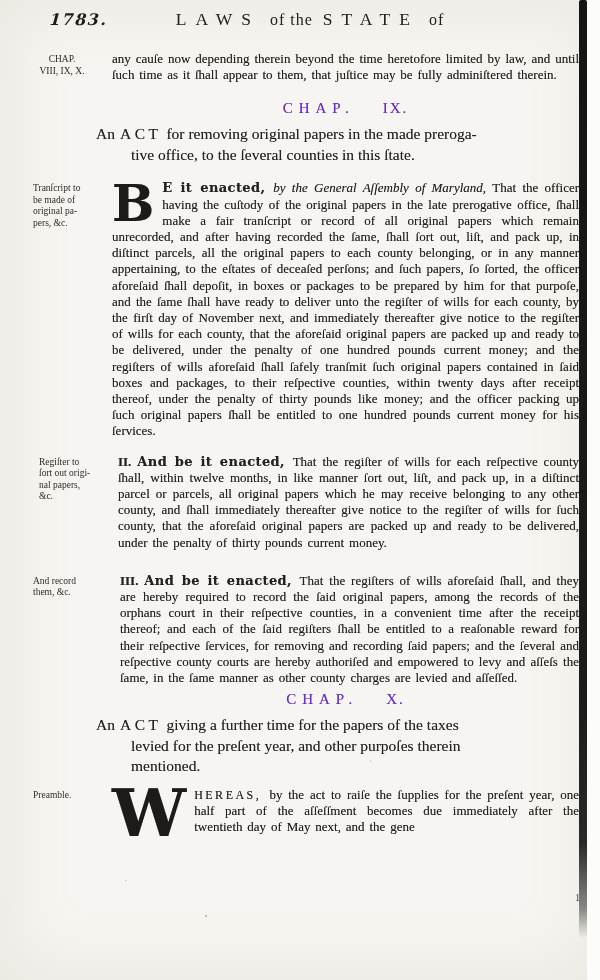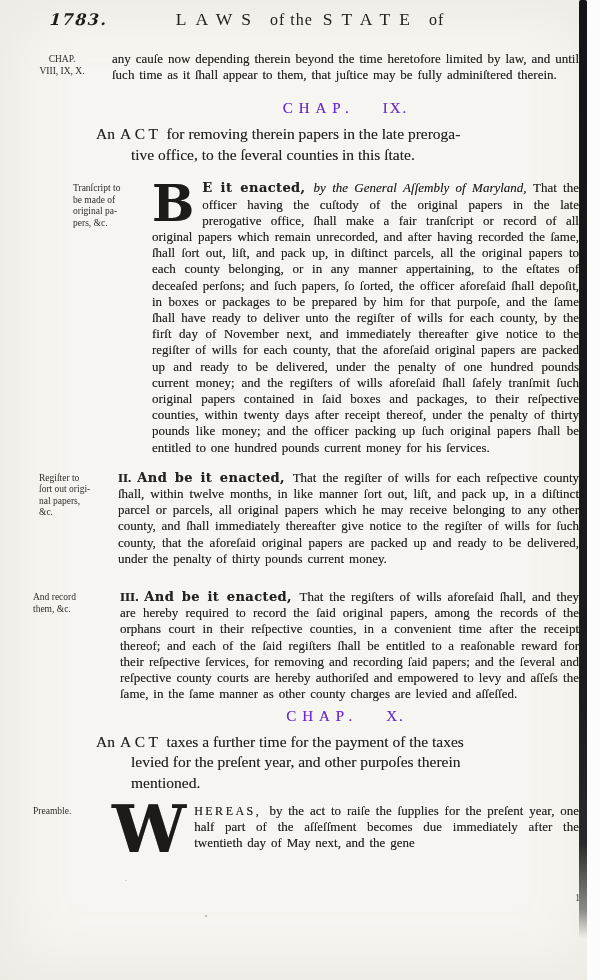--- a/index.html
+++ b/index.html
@@ -84,21 +84,21 @@
   .act-title {
     font-size:15.5px; line-height:20.5px;
     margin-left:-16px; margin-top:7px;
     color:#23211e; text-shadow:0 0 0.4px rgba(20,18,16,0.4);
   }
   .act-line { display:block; }
   .act-line.cont { padding-left:35px; }
   .act-word { letter-spacing:3.5px; margin:0 5px; }
 
   .mt12 { margin-top:12px; }
-  .mt15 { margin-top:15px;padding-left:40px; }
+  .mt15 { margin-top:15px; }
   .mt14 { margin-top:14px;padding-left:6px; }
   .mt22 { margin-top:22px;gap:8px; }
   .mt10 { margin-top:10px; }
 
   .signature-mark {
     position:absolute; top:893px; right:20px;
     font-size:9.5px; color:#3a3835;
   }
   .speck { position:absolute; background:#6f6b64; border-radius:50%; opacity:0.5; }
   .s1 { width:2px; height:2px; left:205px; top:915px; }
@@ -130,21 +130,21 @@
     </div>
   </div>
 
   <div class="row">
     <div class="mcell"></div>
     <div class="bcell">
       <div class="heading-chap mt-chap9">
         <span>CHAP.</span><span class="num">IX.</span>
       </div>
       <div class="act-title">
-        <span class="act-line"><span>An</span><span class="act-word">ACT</span><span>for removing therein papers in the late preroga-</span></span>
+        <span class="act-line"><span>An</span><span class="act-word">ACT</span><span>for removing original papers in the made preroga-</span></span>
         <span class="act-line cont">tive office, to the ſeveral counties in this ſtate.</span>
       </div>
     </div>
   </div>
 
   <div class="row mt15">
     <div class="mcell">Tranſcript to
 be made of
 original pa-
 pers, &amp;c.</div>
@@ -177,21 +177,21 @@
     </div>
   </div>
 
   <div class="row">
     <div class="mcell"></div>
     <div class="bcell">
       <div class="heading-chap mt-chap10">
         <span>CHAP.</span><span class="num">X.</span>
       </div>
       <div class="act-title">
-        <span class="act-line"><span>An</span><span class="act-word">ACT</span><span>taxes a further time for the payment of the taxes</span></span>
+        <span class="act-line"><span>An</span><span class="act-word">ACT</span><span>giving a further time for the papers of the taxes</span></span>
         <span class="act-line cont">levied for the preſent year, and other purpoſes therein</span>
         <span class="act-line cont">mentioned.</span>
       </div>
     </div>
   </div>
 
   <div class="row mt10">
     <div class="mcell">Preamble.</div>
     <div class="bcell">
       <div class="body-text">

